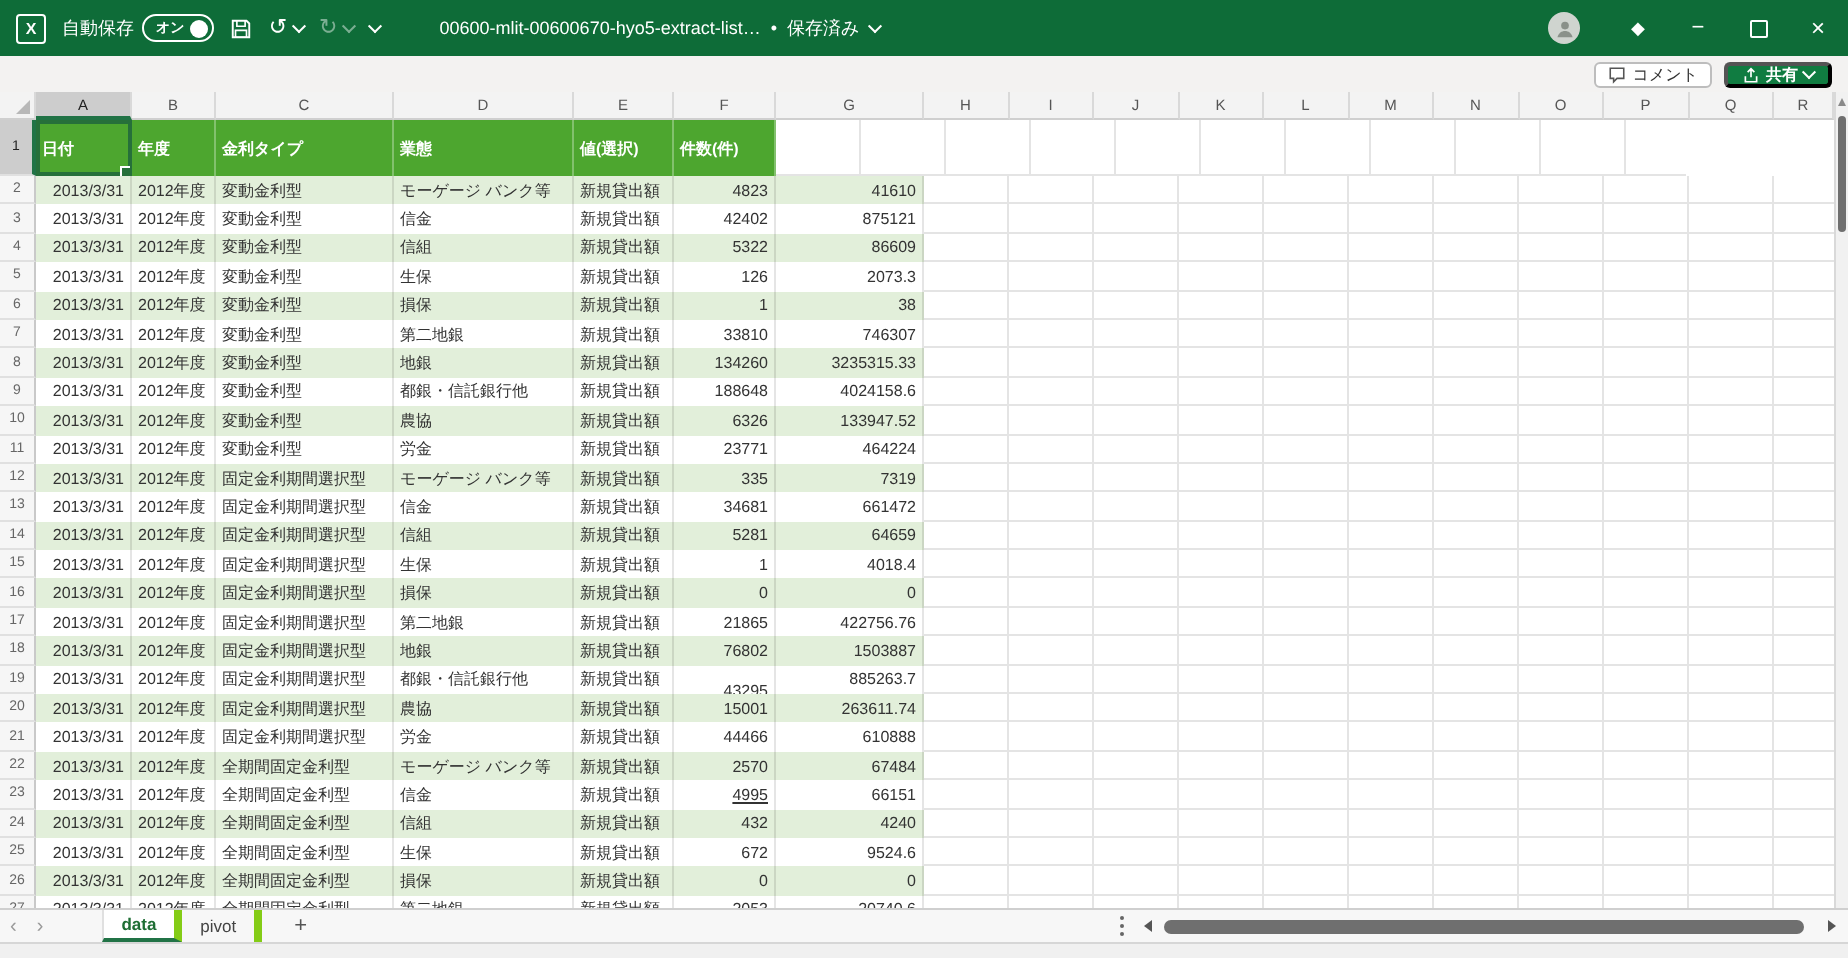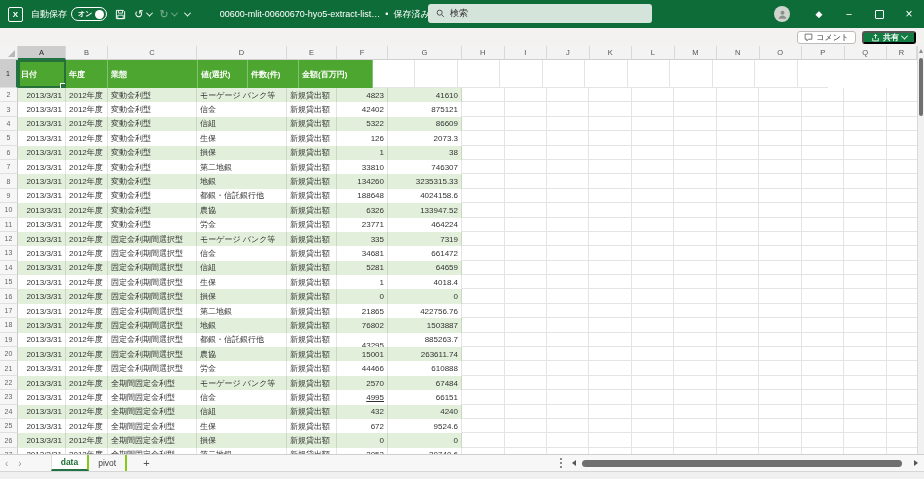--- a/index.html
+++ b/index.html
@@ -48,21 +48,21 @@
   .sel{outline:2px solid #26703a;outline-offset:-2px;position:relative;}
   .sel::after{content:"";position:absolute;right:0;bottom:0;width:4px;height:4px;background:#26703a;border-left:1px solid #fff;border-top:1px solid #fff;}
   .filler{flex:none;width:455px;box-sizing:border-box;border-bottom:1px solid #e4e4e4;background:repeating-linear-gradient(to right,transparent 0,transparent 41.5px,#e4e4e4 41.5px,#e4e4e4 42.5px);}
   
   .vscroll{position:absolute;right:0;top:46px;width:7px;height:408px;background:#f1f1f1;border-left:1px solid #d9d9d9;box-sizing:border-box;}
   .vs-up{position:absolute;top:3px;left:1px;width:0;height:0;border-left:2.5px solid transparent;border-right:2.5px solid transparent;border-bottom:4px solid #8a8a8a;}
   .vs-thumb{position:absolute;top:12px;left:1px;width:4px;height:58px;background:#6f6f6f;border-radius:2px;}
   
   .sheetbar{height:17px;background:#f7f7f7;border-top:1px solid #cfcfcf;display:flex;align-items:center;font-size:8.5px;color:#444;box-sizing:border-box;position:relative;}
   .snav{color:#9a9a9a;font-size:10px;padding:0 5px;line-height:17px;}
-  .stab{height:16px;display:flex;align-items:center;padding:0 9px;box-sizing:border-box;border-right:2px solid #84cc16;}
+  .stab{height:16px;display:flex;align-items:center;padding:0 9px;box-sizing:border-box;border-right:4px solid #84cc16;}
   .stab.active{background:#fff;color:#1e6e34;font-weight:bold;border-bottom:2px solid #217346;border-left:1px solid #e0e0e0;}
   .addsheet{margin-left:16px;font-size:11px;color:#555;}
   .sheet-right{margin-left:auto;display:flex;align-items:center;gap:6px;padding-right:6px;}
   .vdots{width:2px;height:2px;background:#666;border-radius:50%;box-shadow:0 -4px 0 #666,0 4px 0 #666;margin:0 4px;}
   .harrow-l{width:0;height:0;border-top:3px solid transparent;border-bottom:3px solid transparent;border-right:4px solid #555;}
   .harrow-r{width:0;height:0;border-top:3px solid transparent;border-bottom:3px solid transparent;border-left:4px solid #555;}
   .htrack{width:326px;height:9px;display:flex;align-items:center;}
   .hthumb{width:320px;height:7px;background:#6f6f6f;border-radius:4px;}
   
   .statusbar{height:8px;background:#f0f0f0;border-top:1px solid #d6d6d6;box-sizing:border-box;}
@@ -92,27 +92,20 @@
         <span class="glyph">↻</span>
         <span class="chev"></span>
       </span>
     <span class="chev"></span>
   </div>
   <div class="tb-title">
     <span>00600-mlit-00600670-hyo5-extract-list…</span>
     <span>•</span>
     <span>保存済み</span>
     <span class="chev"></span>
-  </div>
-  <div class="searchbox">
-    <svg width="9" height="9" viewBox="0 0 16 16">
-        <circle cx="6.5" cy="6.5" r="4.5" fill="none" stroke="#444" stroke-width="1.6"></circle>
-        <path d="M10 10l4 4" stroke="#444" stroke-width="1.6"></path>
-      </svg>
-    <span>検索</span>
   </div>
   <div class="tb-right">
     <div class="avatar">
       <svg width="11" height="11" viewBox="0 0 16 16">
           <circle cx="8" cy="5.5" r="2.8" fill="#8a918a"></circle>
           <path d="M2.5 14c.8-3 3-4.5 5.5-4.5s4.7 1.5 5.5 4.5z" fill="#8a918a"></path>
         </svg>
     </div>
     <div class="winbtn">
         <span style="font-size:9px;">◆</span>
@@ -170,24 +163,24 @@
     <div class="ch" style="width: 42.5px;">P</div>
     <div class="ch" style="width: 42.5px;">Q</div>
     <div class="ch" style="width: 30px;">R</div>
   </div>
 
 <div class="gridbody" id="gridBody">
     <div class="row hdr" style="height: 28px;">
       <div class="rn rn-sel" style="height: 28px;">1</div>
       <div class="cell sel" style="width: 48px; height: 28px;">日付</div>
       <div class="cell" style="width: 42px; height: 28px;">年度</div>
+      <div class="cell" style="width: 89px; height: 28px;">金利タイプ</div>
       <div class="cell" style="width: 90px; height: 28px;">業態</div>
       <div class="cell" style="width: 50px; height: 28px;">値(選択)</div>
       <div class="cell" style="width: 51px; height: 28px;">件数(件)</div>
-      <div class="cell" style="width: 74px; height: 28px;">金額(百万円)</div>
       <div class="filler" style="height: 28px;"></div>
     </div>
     <div class="row band" style="height: 14.4px;">
       <div class="rn" style="height: 14.4px;">2</div>
       <div class="cell al-r" style="width: 48px; height: 14.4px;">2013/3/31</div>
       <div class="cell" style="width: 42px; height: 14.4px;">2012年度</div>
       <div class="cell" style="width: 89px; height: 14.4px;">変動金利型</div>
       <div class="cell" style="width: 90px; height: 14.4px;">モーゲージ バンク等</div>
       <div class="cell" style="width: 50px; height: 14.4px;">新規貸出額</div>
       <div class="cell al-r" style="width: 51px; height: 14.4px;">4823</div>

